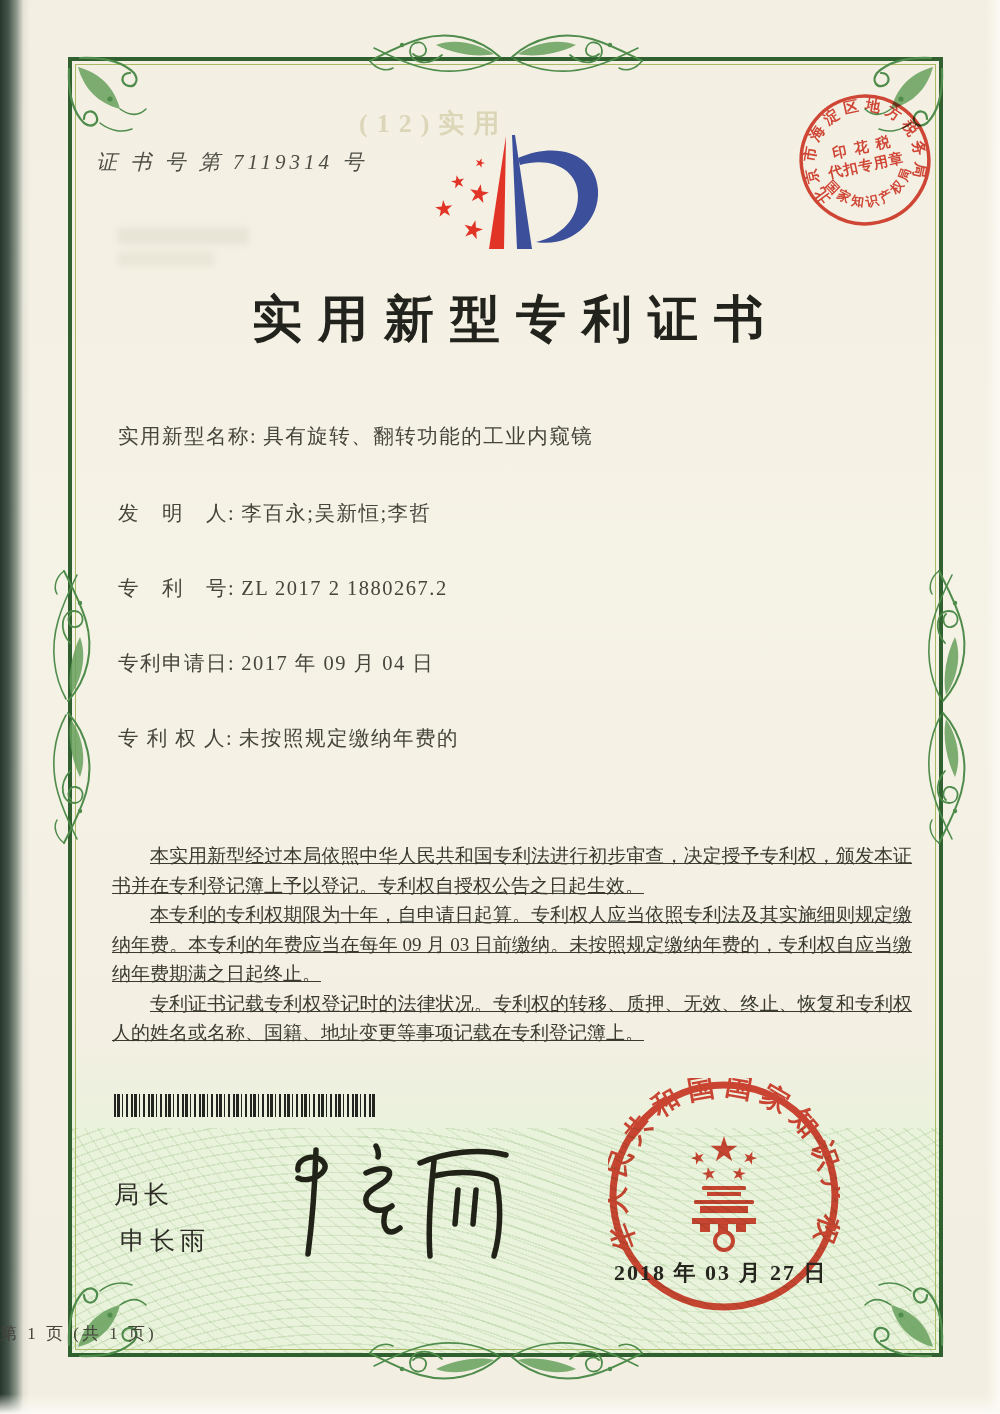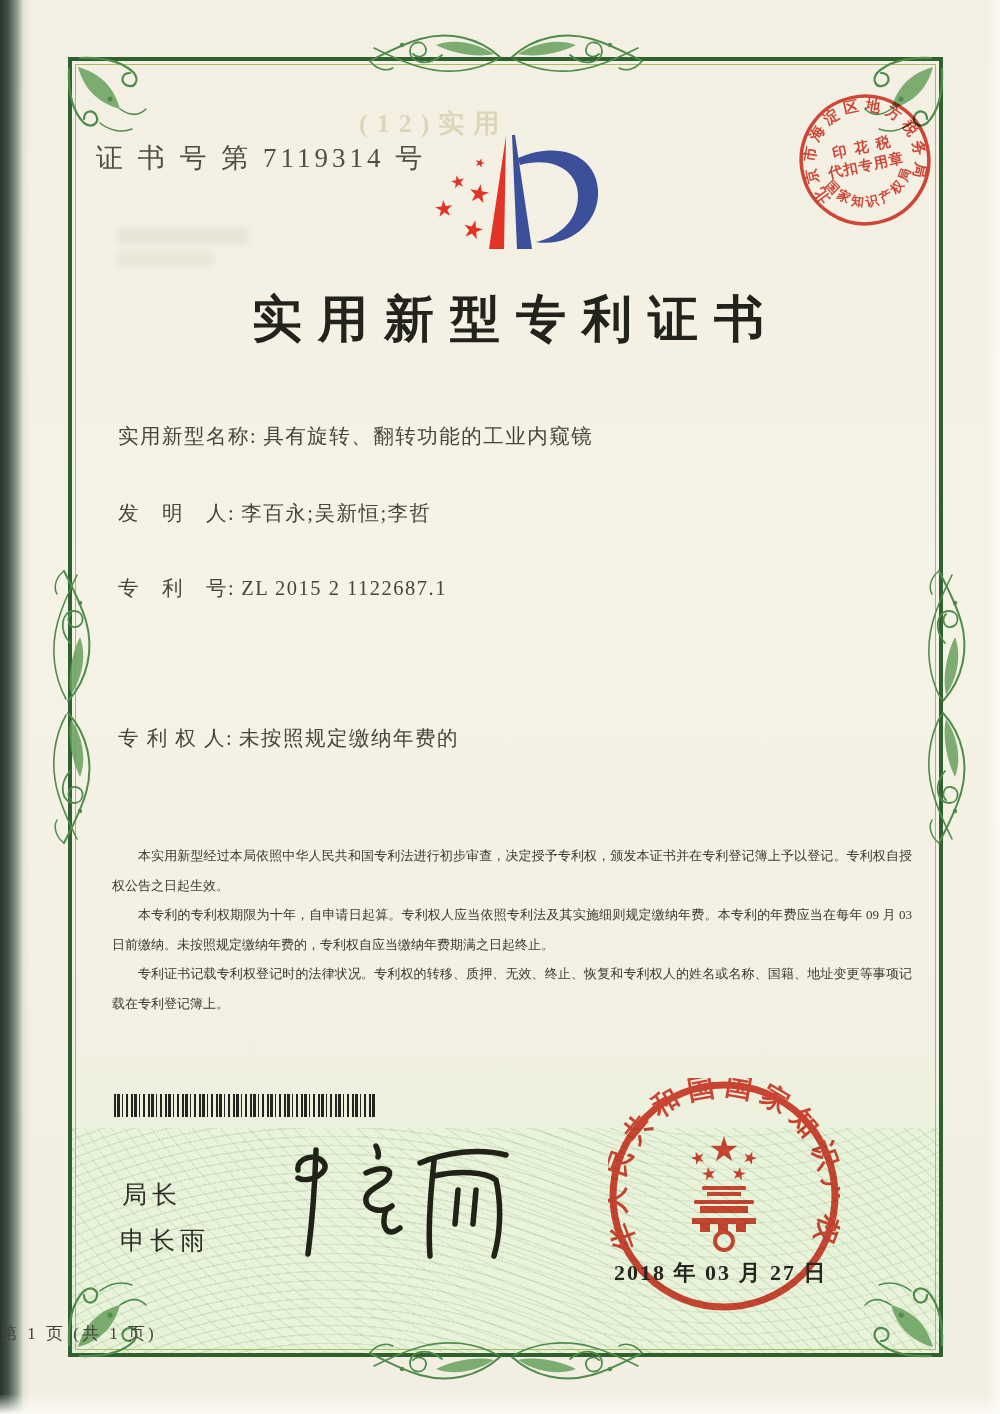--- a/index.html
+++ b/index.html
@@ -19,44 +19,44 @@
         background-image:
           repeating-radial-gradient(circle at 30% 300%, rgba(130,180,110,.22) 0 1.5px, rgba(0,0,0,0) 1.5px 9px),
           repeating-radial-gradient(circle at 75% -180%, rgba(130,180,110,.16) 0 1.5px, rgba(0,0,0,0) 1.5px 11px);}
 
   
   .frame{position:absolute;left:68px;top:57px;width:875px;height:1300px;border:4px solid #30602f;box-sizing:border-box;}
   .frame-inner{position:absolute;left:3px;top:3px;right:3px;bottom:3px;border:1px solid #a9b964;}
 
   .ornaments{position:absolute;left:0;top:0;width:1000px;height:1414px;pointer-events:none;}
 
-  .cert-no{position:absolute;left:96px;top:140px;font-size:27px;letter-spacing:4px;color:#4e4e46;}
+  .cert-no{position:absolute;left:96px;top:148px;font-size:21px;letter-spacing:4px;color:#4e4e46;font-style:italic;}
   .ghost{position:absolute;left:359px;top:106px;font-size:26px;font-weight:bold;letter-spacing:9px;
         color:rgba(186,174,120,.40);filter:blur(.6px);text-align:center;}
   .bleed1{position:absolute;left:118px;top:228px;width:130px;height:16px;background:rgba(165,162,140,.16);filter:blur(3px);}
   .bleed2{position:absolute;left:118px;top:252px;width:96px;height:14px;background:rgba(165,162,140,.13);filter:blur(3px);}
 
   .logo{position:absolute;left:420px;top:118px;}
   .taxstamp{position:absolute;left:793px;top:88px;transform:rotate(-12deg);opacity:.92;mix-blend-mode:multiply;}
 
   .title{position:absolute;left:16px;top:286px;width:100%;text-align:center;font-size:50px;font-weight:bold;
         letter-spacing:16px;color:#23231d;}
 
   .field-row{position:absolute;left:118px;font-size:20.5px;letter-spacing:1.5px;color:#45453c;white-space:nowrap;}
   .fr1{top:422px}.fr2{top:499px}.fr3{top:574px}.fr4{top:649px}.fr5{top:724px}.fr6{top:799px}
   .field-row .lab{margin-right:6px;}
 
-  .body-text{position:absolute;left:112px;top:841px;width:800px;font-size:13px;line-height:29.5px;
-        color:#3a3a30;text-align:justify;}
+  .body-text{position:absolute;left:112px;top:841px;width:800px;font-size:19px;line-height:29.5px;
+        color:#3a3a30;text-align:justify;text-decoration:underline;}
   .body-text p{margin:0;text-indent:2em;}
 
   .barcode{position:absolute;left:114px;top:1094px;width:262px;height:23px;
         background:repeating-linear-gradient(90deg,#23231f 0 2px,rgba(0,0,0,0) 2px 3px,#23231f 3px 6px,rgba(0,0,0,0) 6px 8px,#23231f 8px 9px,rgba(0,0,0,0) 9px 12px,#23231f 12px 14px,rgba(0,0,0,0) 14px 17px);}
 
-  .signer-title{position:absolute;left:122px;top:1178px;font-size:25px;letter-spacing:5px;color:#2d2d26;font-family:Liberation Sans, sans-serif;}
+  .signer-title{position:absolute;left:114px;top:1178px;font-size:25px;letter-spacing:5px;color:#2d2d26;font-family:Liberation Sans, sans-serif;}
   .signer-name{position:absolute;left:120px;top:1224px;font-size:25px;letter-spacing:5px;color:#2d2d26;font-family:Liberation Sans, sans-serif;}
   .signature{position:absolute;left:258px;top:1128px;mix-blend-mode:multiply;}
 
   .seal{position:absolute;left:608px;top:1078px;opacity:.93;mix-blend-mode:multiply;}
   .grant-date{position:absolute;left:614px;top:1258px;font-size:22px;font-weight:bold;letter-spacing:2px;color:#26261f;z-index:6;}
 
   .footer{position:absolute;left:0;top:1322px;width:100%;font-size:17px;letter-spacing:3px;color:#43433a;}
 </style>
 </head>
 <body>
@@ -146,21 +146,24 @@
 
   <div class="title">实用新型专利证书</div>
 
   <div class="field-row fr1">
     <span class="lab">实用新型名称:</span><span>具有旋转、翻转功能的工业内窥镜</span>
   </div>
   <div class="field-row fr2">
     <span class="lab">发　明　人:</span><span>李百永;吴新恒;李哲</span>
   </div>
   <div class="field-row fr3">
-    <span class="lab">专　利　号:</span><span>ZL 2015 2 1122687.1</span>
+    <span class="lab">专　利　号:</span><span>ZL 2017 2 1880267.2</span>
+  </div>
+  <div class="field-row fr4">
+    <span class="lab">专利申请日:</span><span>2017 年 09 月 04 日</span>
   </div>
   <div class="field-row fr5">
     <span class="lab">专 利 权 人:</span><span>未按照规定缴纳年费的</span>
   </div>
 
   <div class="body-text">
     <p>本实用新型经过本局依照中华人民共和国专利法进行初步审查，决定授予专利权，颁发本证书并在专利登记簿上予以登记。专利权自授权公告之日起生效。</p>
     <p>本专利的专利权期限为十年，自申请日起算。专利权人应当依照专利法及其实施细则规定缴纳年费。本专利的年费应当在每年 09 月 03 日前缴纳。未按照规定缴纳年费的，专利权自应当缴纳年费期满之日起终止。</p>
     <p>专利证书记载专利权登记时的法律状况。专利权的转移、质押、无效、终止、恢复和专利权人的姓名或名称、国籍、地址变更等事项记载在专利登记簿上。</p>
   </div>

